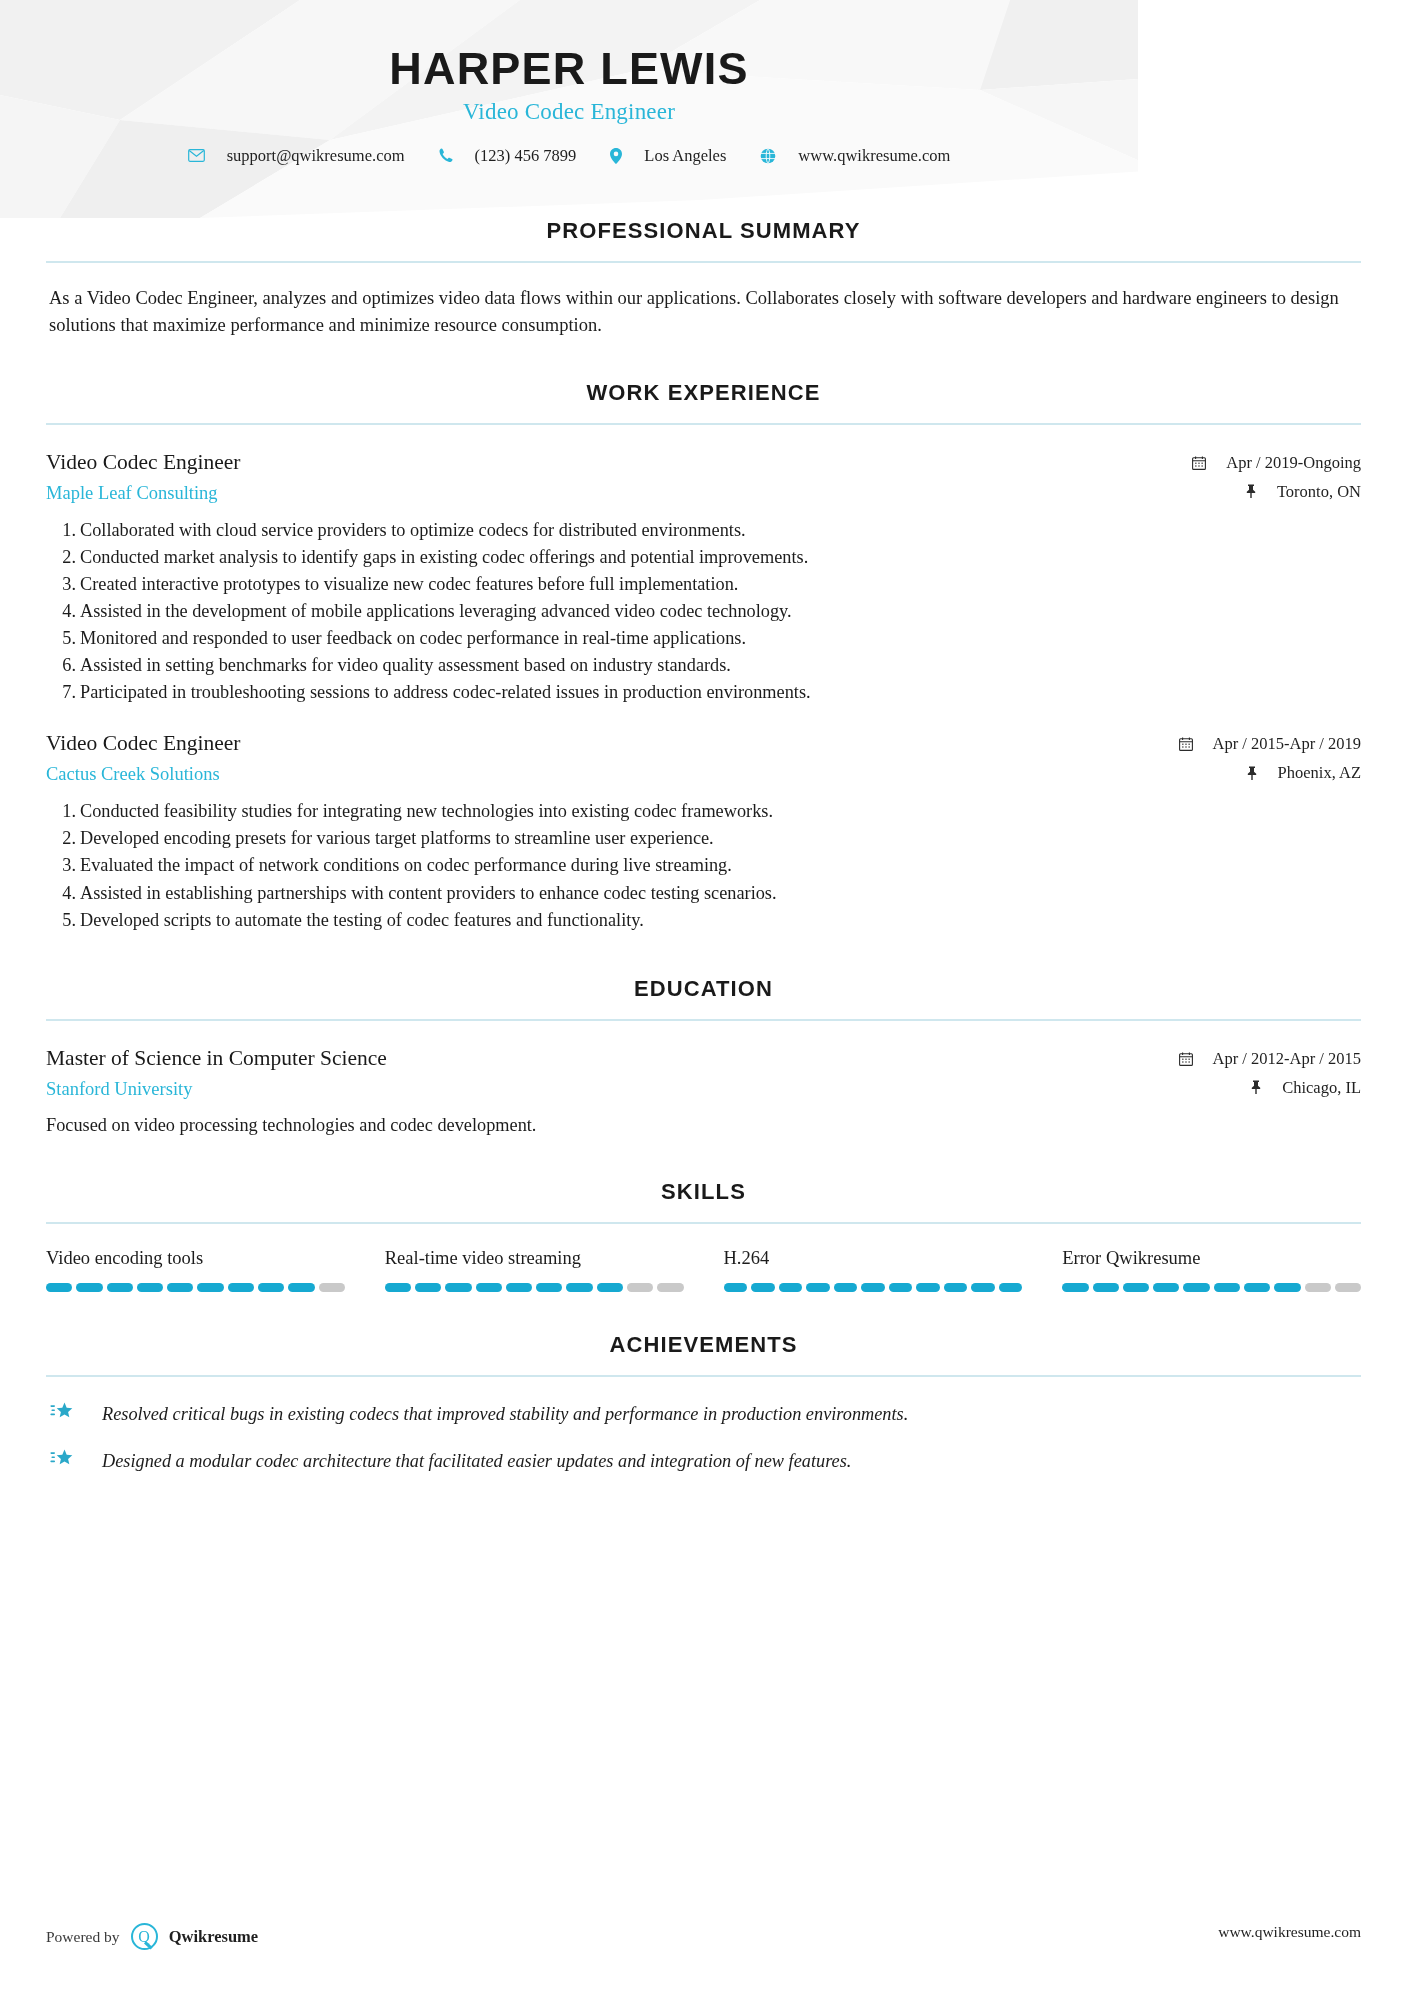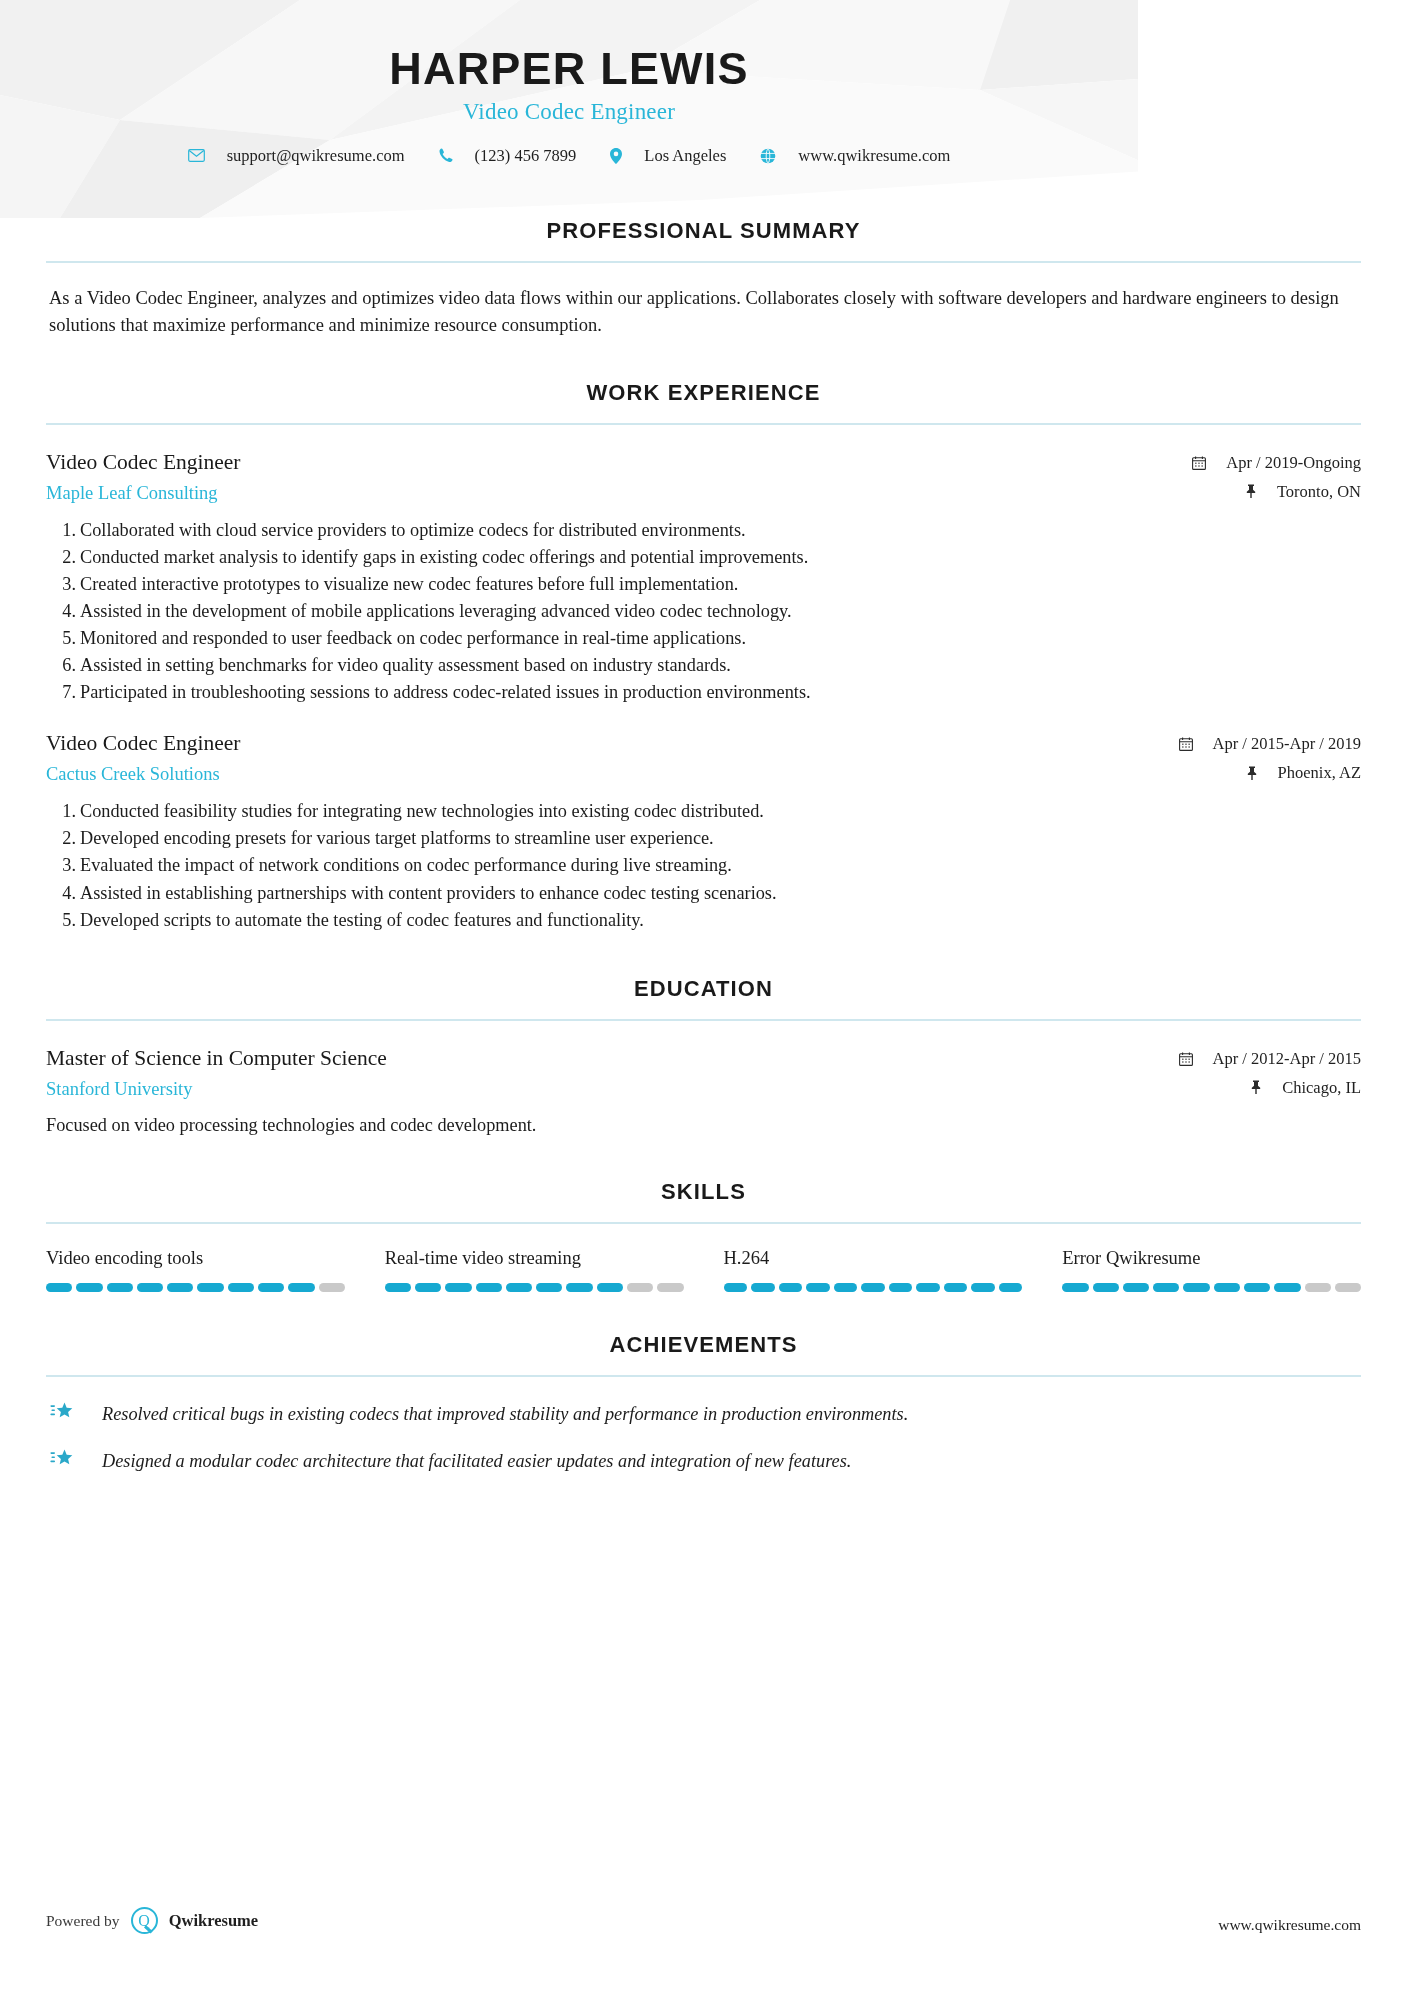--- a/index.html
+++ b/index.html
@@ -207,24 +207,24 @@
   .ach-text {
     font-size: 18.3px;
     line-height: 1.45;
     color: #1c1c1c;
   }
 
   
   .footer {
     position: absolute;
     left: 0; right: 0;
-    bottom: 56px;
+    bottom: 40px;
     padding: 0 46px;
     display: flex;
-    align-items: flex-end;
+    align-items: flex-start;
     justify-content: space-between;
     font-size: 15.5px;
     color: #3a3a3a;
   }
   .footer-left { display: flex; align-items: center; gap: 11px; }
   .brand-mark {
     width: 27px; height: 27px;
     border-radius: 50%;
     border: 2px solid #29b6d8;
     display: flex; align-items: center; justify-content: center;
@@ -381,21 +381,21 @@
         <span class="meta-ico">
           <svg width="12" height="15" viewBox="0 0 12 15" fill="#2b2b2b">
             <path d="M3 0.6 h6 v1.5 h-1 v3.6 l2.2 2.1 v1.3 H6.7 V14 h-1.4 V9.1 H1.8 V7.8 L4 5.7 V2.1 H3 z"></path>
           </svg>
         </span>
         <span>Phoenix, AZ</span>
       </div>
     </div>
   </div>
   <ol class="bullets">
-    <li>Conducted feasibility studies for integrating new technologies into existing codec distributed.</li>
+    <li>Conducted feasibility studies for integrating new technologies into existing codec frameworks.</li>
     <li>Developed encoding presets for various target platforms to streamline user experience.</li>
     <li>Evaluated the impact of network conditions on codec performance during live streaming.</li>
     <li>Assisted in establishing partnerships with content providers to enhance codec testing scenarios.</li>
     <li>Developed scripts to automate the testing of codec features and functionality.</li>
   </ol>
 </div>
 
 <div class="section mt-edu">
   <div class="section-title">EDUCATION</div>
   <div class="rule"></div>

